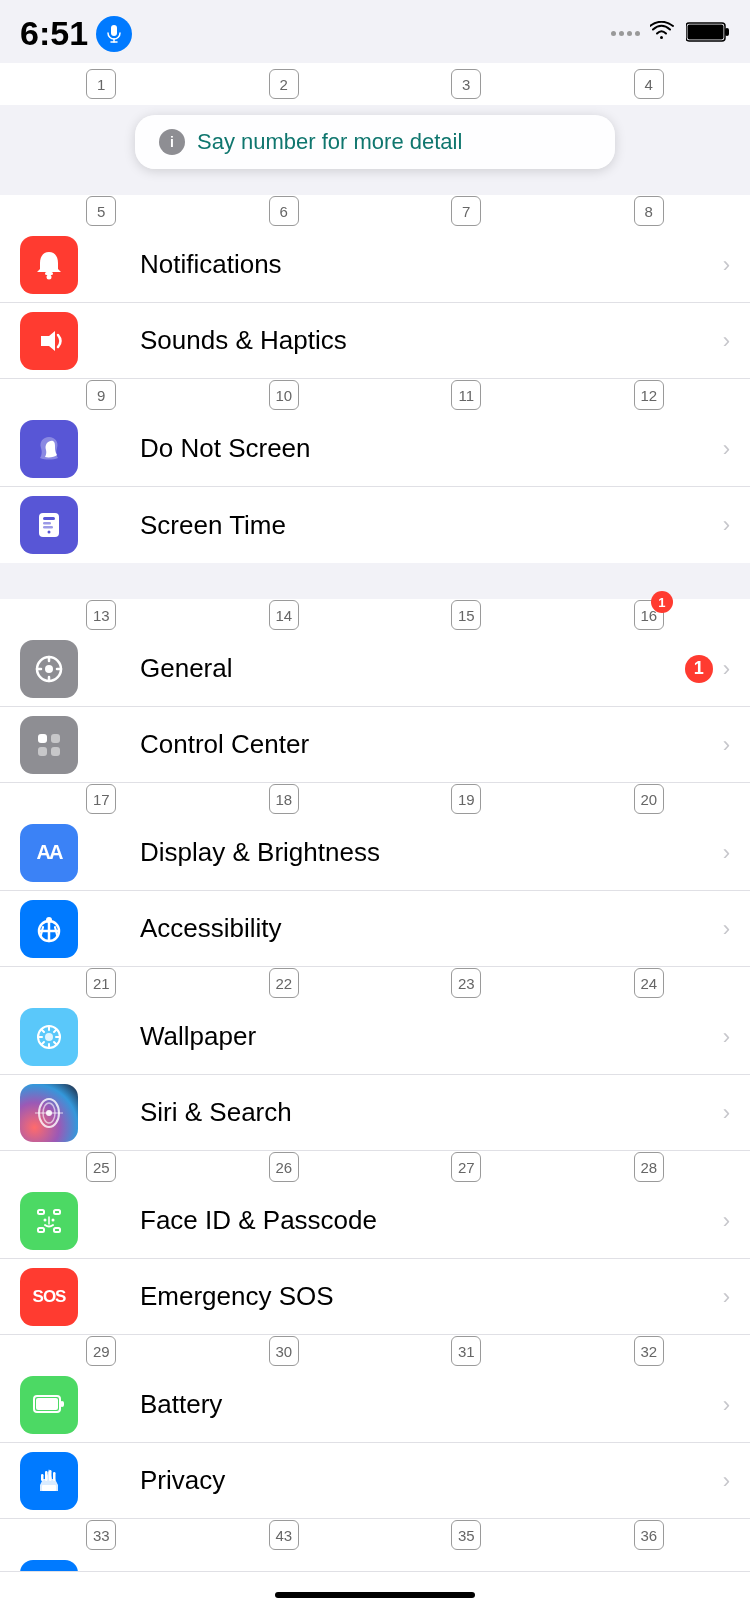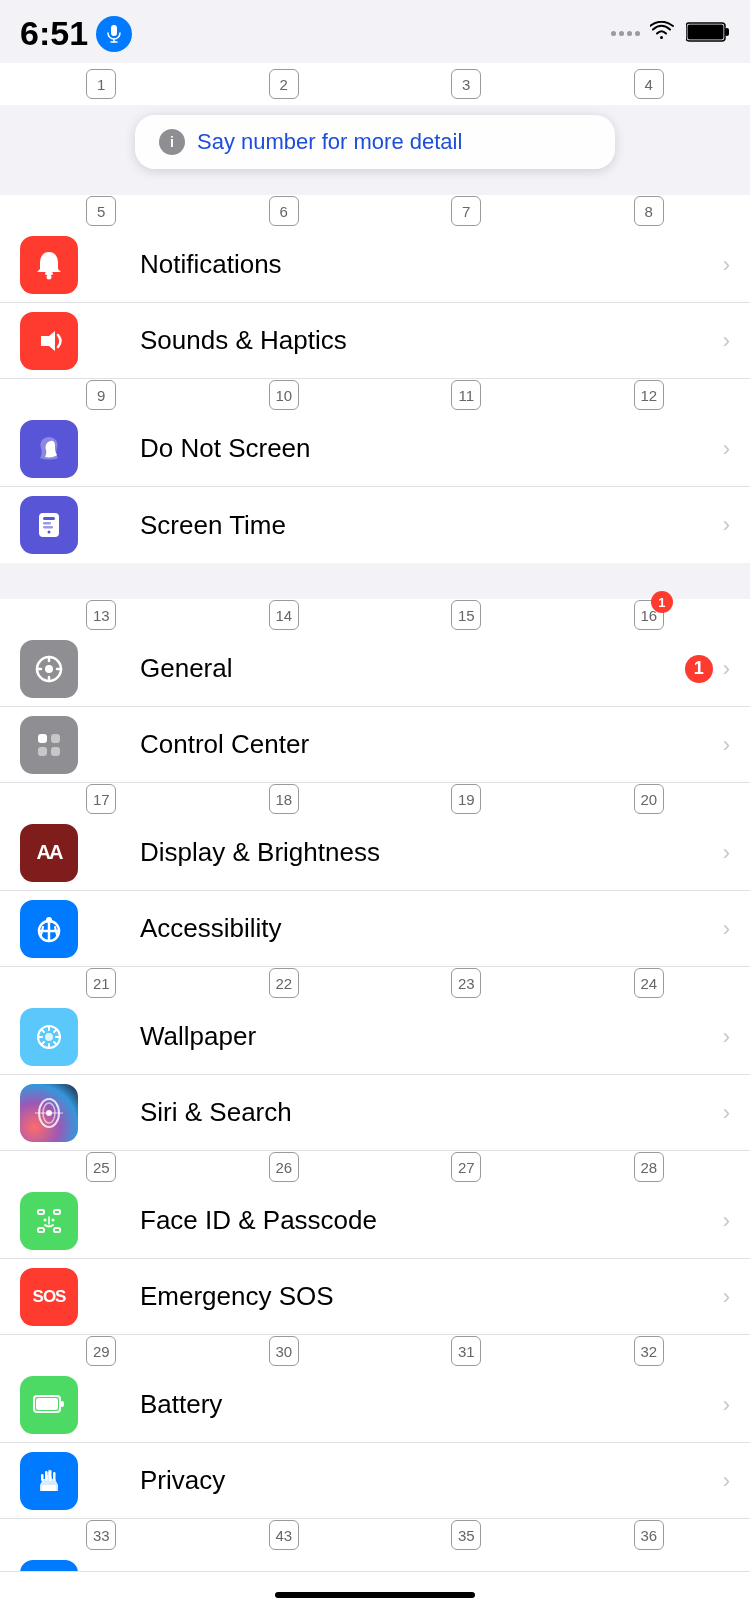--- a/index.html
+++ b/index.html
@@ -67,21 +67,21 @@
       background: #8e8e93;
       border-radius: 50%;
       display: flex; align-items: center; justify-content: center;
       color: white;
       font-size: 14px;
       font-weight: 700;
       flex-shrink: 0;
     }
     .toast-text {
       font-size: 22px;
-      color: #1d4ed8;
+      color: #0f766e;
     }
 
     .section-divider {
       height: 36px;
       background: #f2f2f7;
     }
 
     .settings-row {
       display: flex;
       align-items: center;
@@ -142,21 +142,21 @@
       font-weight: 300;
     }
 
     
     .icon-notifications { background: #ff3b30; }
     .icon-sounds { background: #ff3b30; }
     .icon-dnd { background: #5856d6; }
     .icon-screentime { background: #5856d6; }
     .icon-general { background: #8e8e93; }
     .icon-controlcenter { background: #8e8e93; }
-    .icon-display { background: #7f1d1d; }
+    .icon-display { background: #3b82f6; }
     .icon-accessibility { background: #007aff; }
     .icon-wallpaper { background: #5ac8fa; }
     .icon-faceid { background: #4cd964; }
     .icon-sos { background: #ff3b30; justify-content: flex-end; }
     .icon-battery { background: #4cd964; }
     .icon-privacy { background: #007aff; }
     .icon-appstore { background: #007aff; }
 
     
     .top-numbers {

